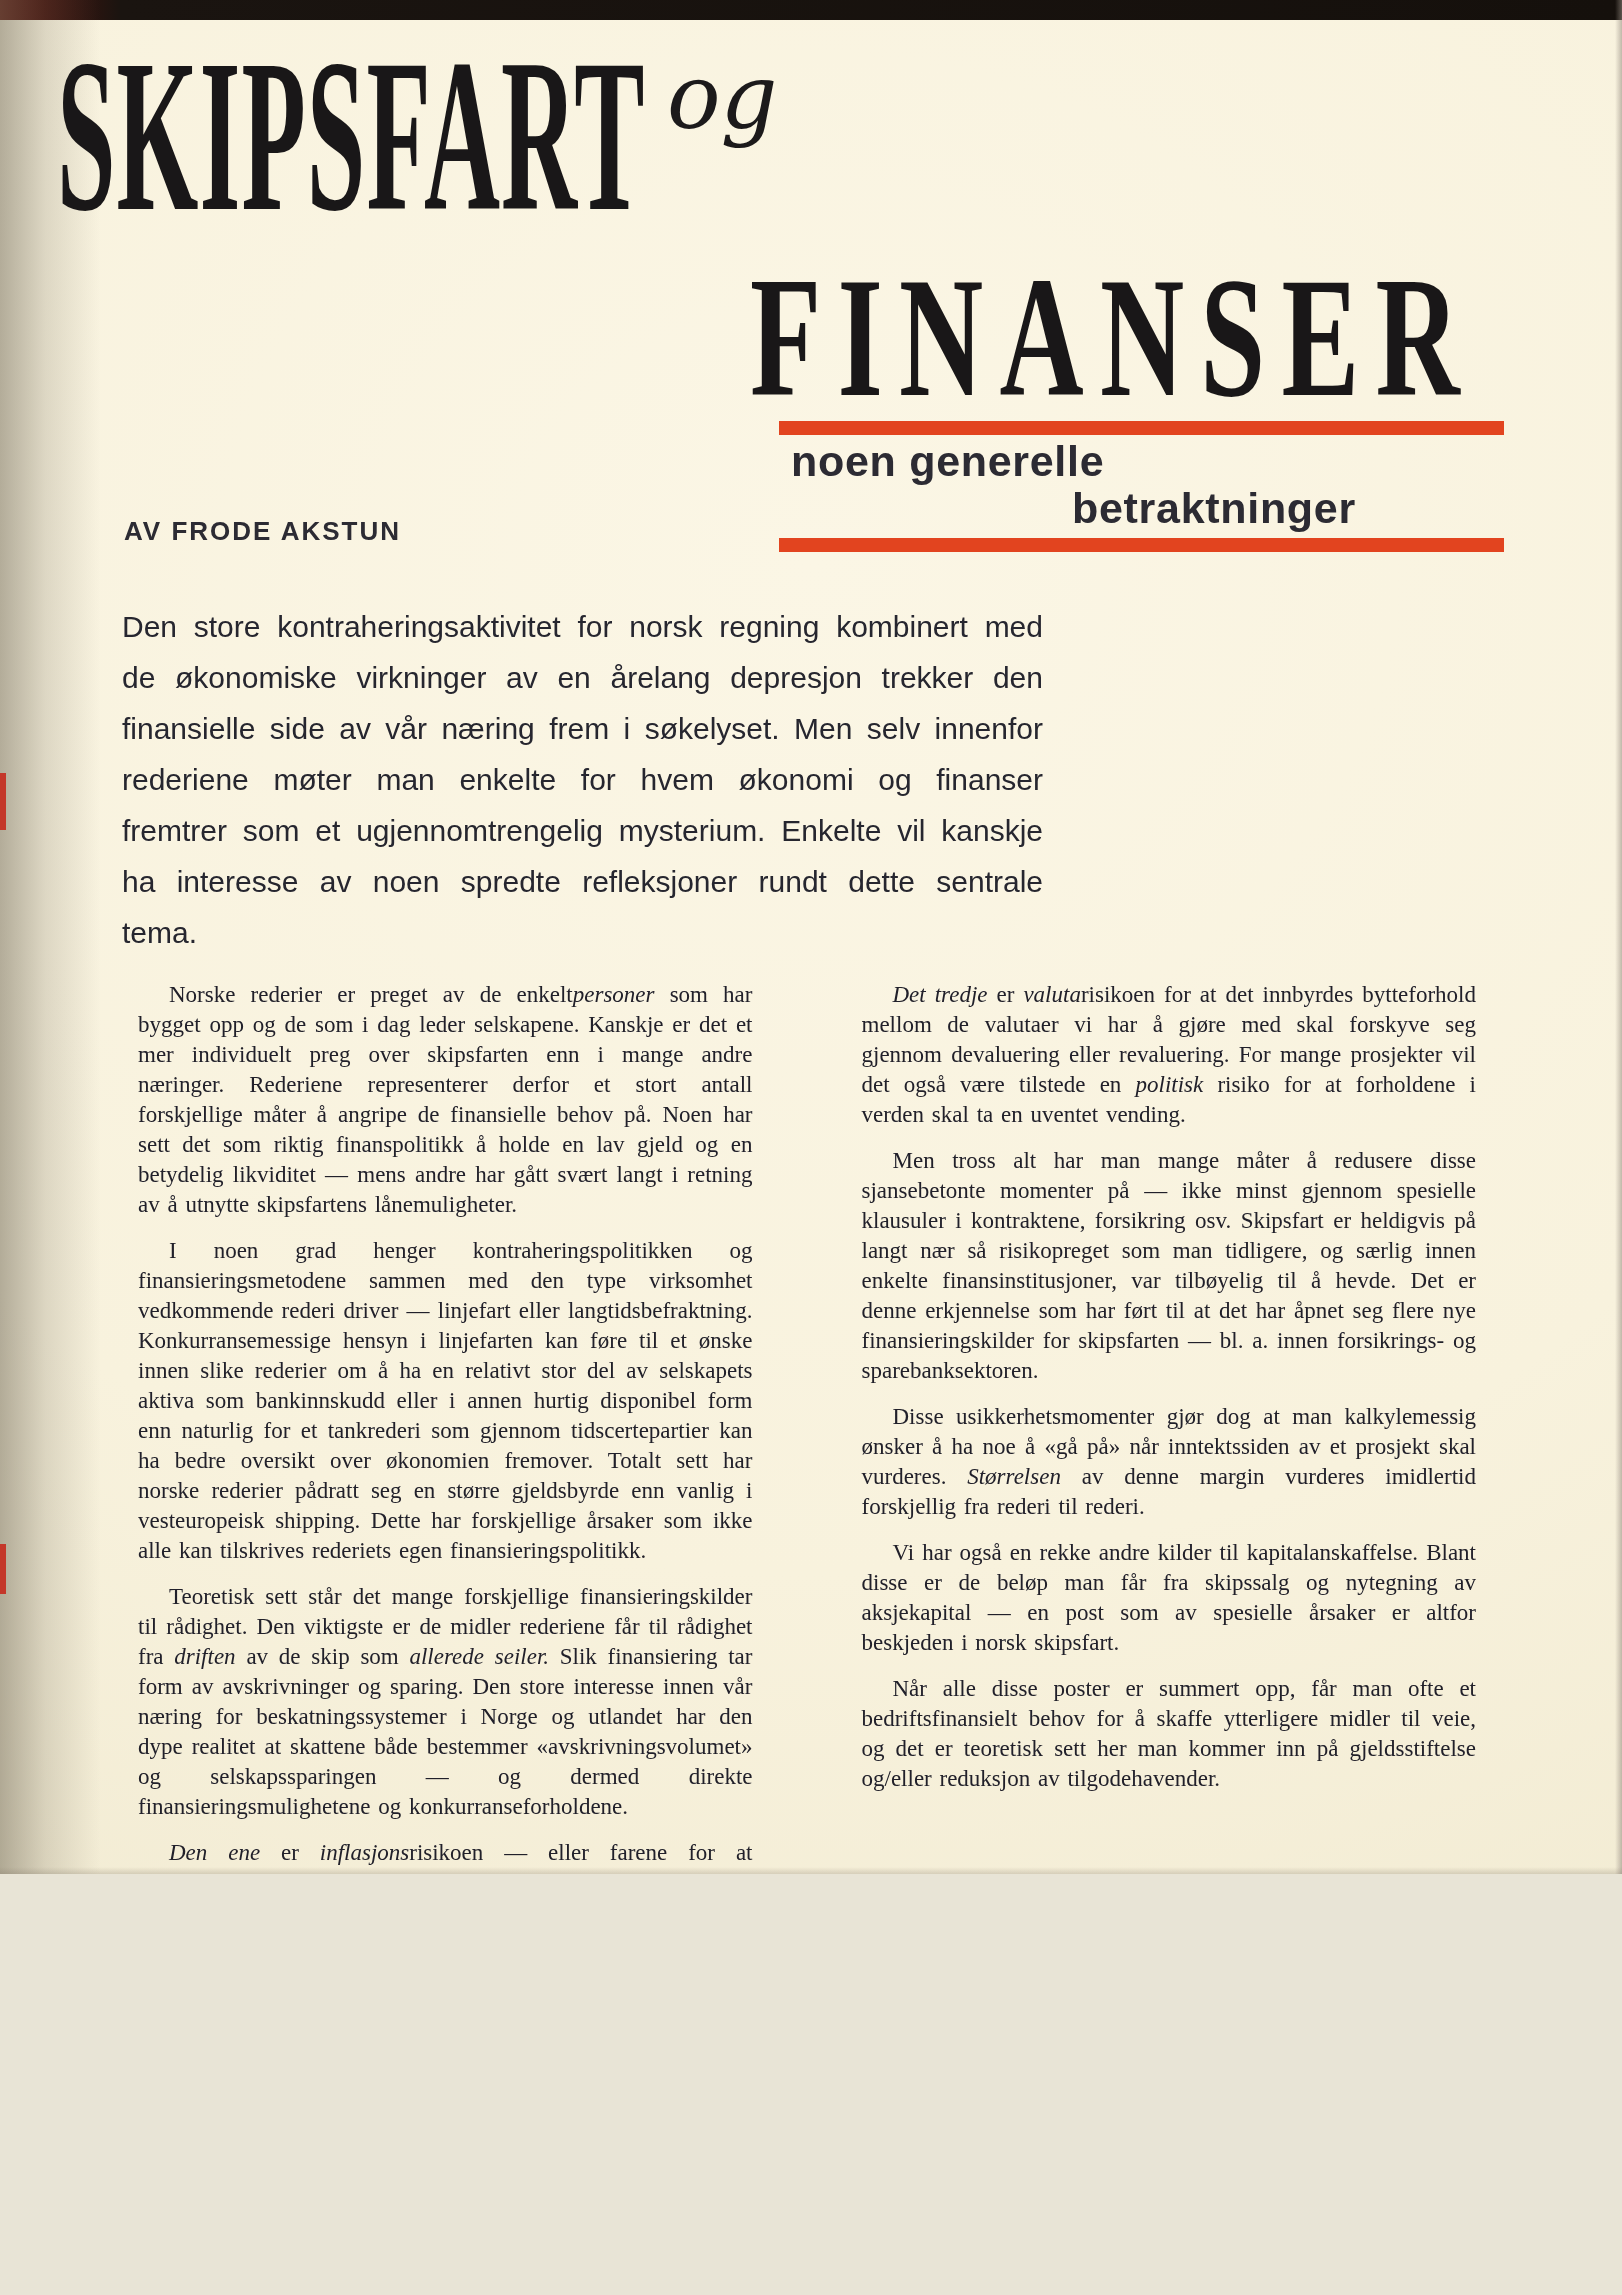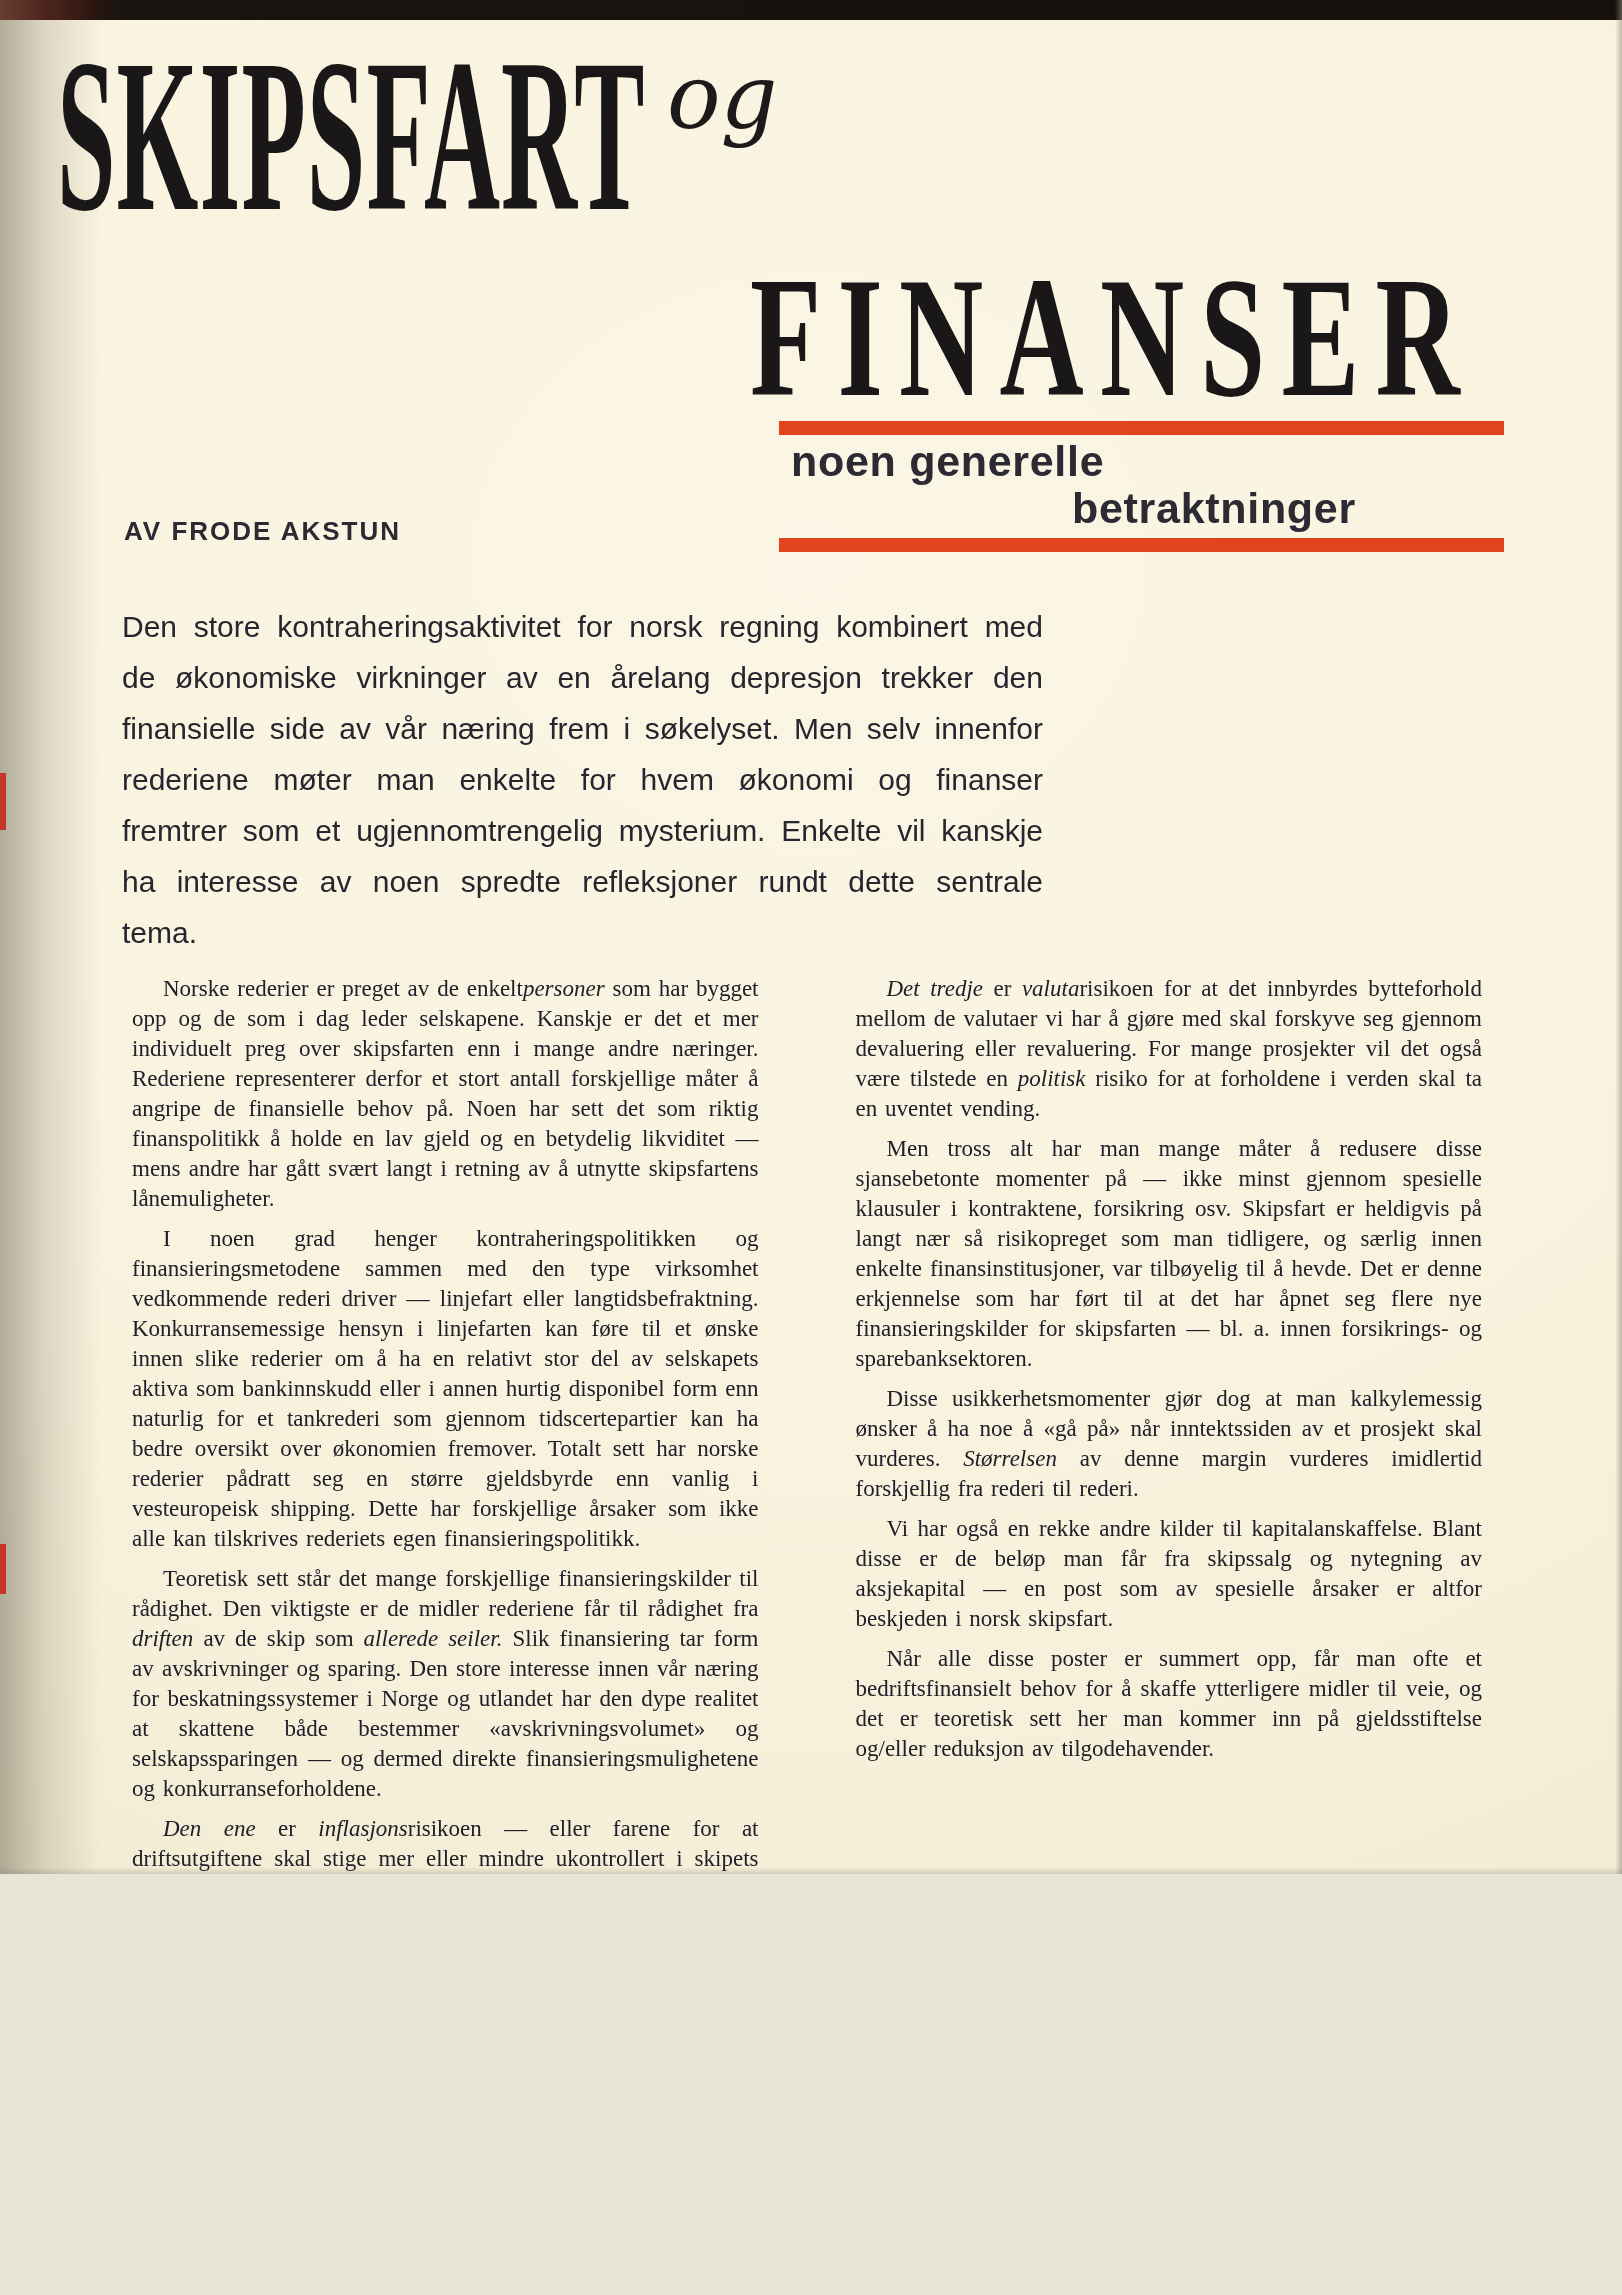--- a/index.html
+++ b/index.html
@@ -41,21 +41,21 @@
   .byline{position:absolute;left:124px;top:518px;
     font:bold 26px/1 "Liberation Sans",sans-serif;letter-spacing:2px;color:#2c2b33;}
 
   .lede{position:absolute;left:122px;top:601px;width:921px;
     font:400 30px/51px "Liberation Sans",sans-serif;color:#26262f;
     text-align:justify;word-spacing:3.4px;}
 
   .columns{position:absolute;left:122px;top:964px;width:1370px;display:flex;gap:77px;}
   .col{width:647px;font:400 23px/30px "Liberation Serif",serif;color:#21202a;
     text-align:justify;word-spacing:2px;}
-  .col p{margin:10px;text-indent:31px;}
+  .col p{margin:16px;text-indent:31px;}
   .col p.noindent{text-indent:0;}
   .col i{font-style:italic;}
 
   .pagenum{position:absolute;left:1440px;top:2183px;
     font:bold 32px/1 "Liberation Serif",serif;color:#2a2930;text-decoration:underline;}
 </style>
 </head>
 <body>
 
 <div id="page" style="--accent: #e2441f;">

